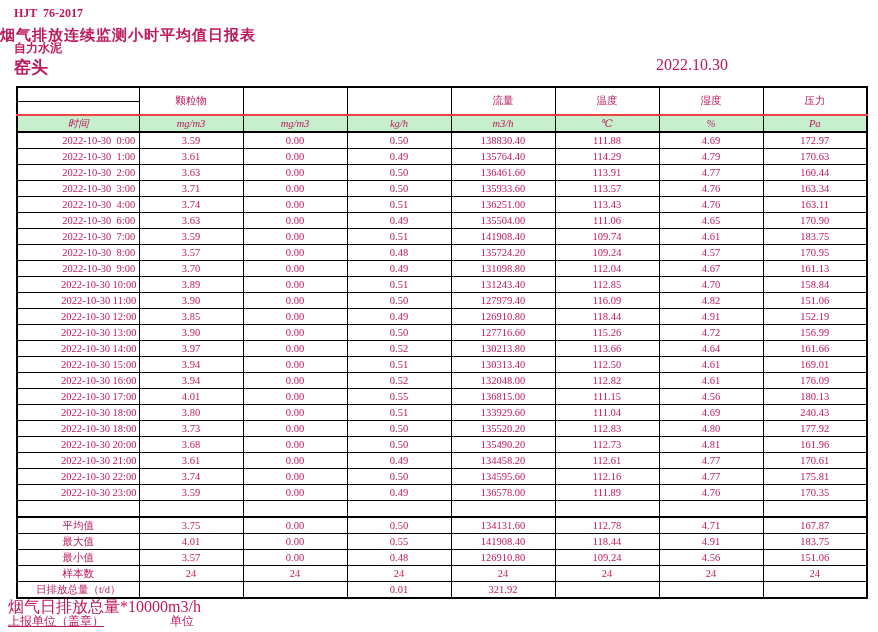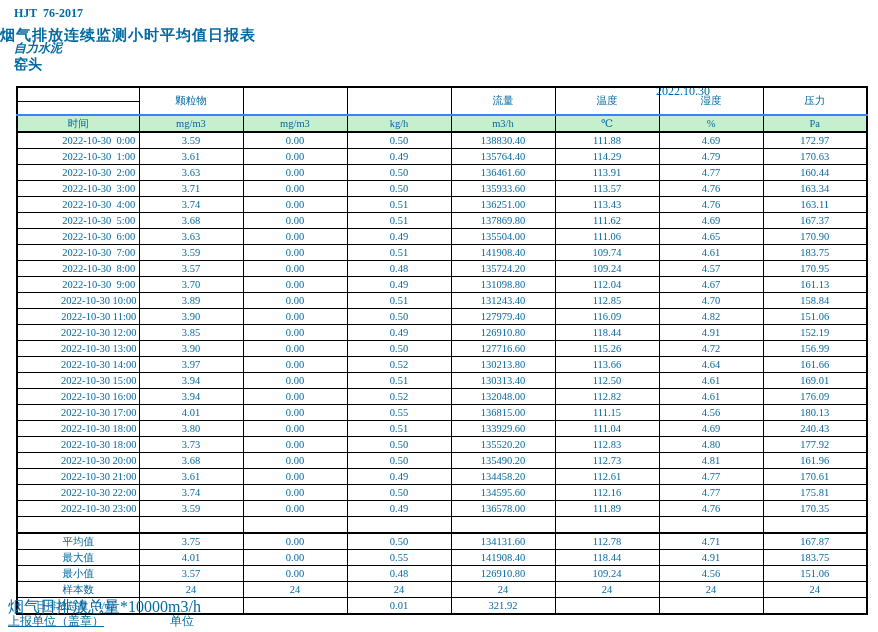--- a/index.html
+++ b/index.html
@@ -1,37 +1,37 @@
 <!DOCTYPE html>
 <html><head>
 <meta charset="utf-8">
 <style>
   html,body{margin:0;padding:0;background:#fff;}
   .page{
     position:relative;width:878px;height:632px;background:#ffffff;
-    font-family:"Liberation Serif","DejaVu Serif",serif;color:#0369a1;overflow:hidden;
+    font-family:"Liberation Serif","DejaVu Serif",serif;color:#be185d;overflow:hidden;
   }
   .hjt{position:absolute;left:14px;top:6px;font-weight:bold;font-size:12px;white-space:pre;}
   .title{position:absolute;left:0;top:26px;width:100%;text-align:left;font-weight:bold;font-size:15px;letter-spacing:1px;}
-  .company{position:absolute;left:14px;top:40px;font-weight:bold;font-size:12px;font-style:italic;}
-  .station{position:absolute;left:14px;top:56px;font-weight:bold;font-size:14px;}
-  .rdate{position:absolute;left:656px;top:56px;font-size:12px;margin-top:28px;}
+  .company{position:absolute;left:14px;top:40px;font-weight:bold;font-size:12px;}
+  .station{position:absolute;left:14px;top:56px;font-weight:bold;font-size:17px;}
+  .rdate{position:absolute;left:656px;top:56px;font-size:16px;}
 
   table.report{
     position:absolute;left:16px;top:86px;width:850px;
     border-collapse:collapse;table-layout:fixed;
     font-size:10.5px;border:2px solid #000;
   }
   .report th,.report td{
     border:1px solid #000;padding:0;height:15px;text-align:center;
     font-weight:normal;overflow:hidden;line-height:14px;
   }
   .report thead tr.group th{height:26px;}
   .report thead tr.units th{
-    border-top:2px solid #3b82f6;border-bottom:2px solid #000;
+    border-top:2px solid #ef4444;border-bottom:2px solid #000;font-style:italic;
   }
   .report td.time{white-space:pre;padding-left:41px;}
   th.split{position:relative;}
   th.split::after{content:"";position:absolute;left:-1px;right:-1px;top:50%;border-top:1px solid #000;}
   tr.spacer td{border-bottom:2px solid #000;}
 
   .note{position:absolute;left:8px;top:597px;font-size:16px;}
   .report-unit{position:absolute;left:8px;top:613px;font-size:12px;text-decoration:underline;}
   .unit-label{position:absolute;left:170px;top:613px;font-size:12px;}
 </style>
@@ -124,30 +124,20 @@
           <td class="time">2022-10-30  4:00</td>
           <td>3.74</td>
           <td>0.00</td>
           <td>0.51</td>
           <td>136251.00</td>
           <td>113.43</td>
           <td>4.76</td>
           <td>163.11</td>
         </tr>
         <tr>
-          <td class="time">2022-10-30  5:00</td>
-          <td>3.68</td>
-          <td>0.00</td>
-          <td>0.51</td>
-          <td>137869.80</td>
-          <td>111.62</td>
-          <td>4.69</td>
-          <td>167.37</td>
-        </tr>
-        <tr>
           <td class="time">2022-10-30  6:00</td>
           <td>3.63</td>
           <td>0.00</td>
           <td>0.49</td>
           <td>135504.00</td>
           <td>111.06</td>
           <td>4.65</td>
           <td>170.90</td>
         </tr>
         <tr>

